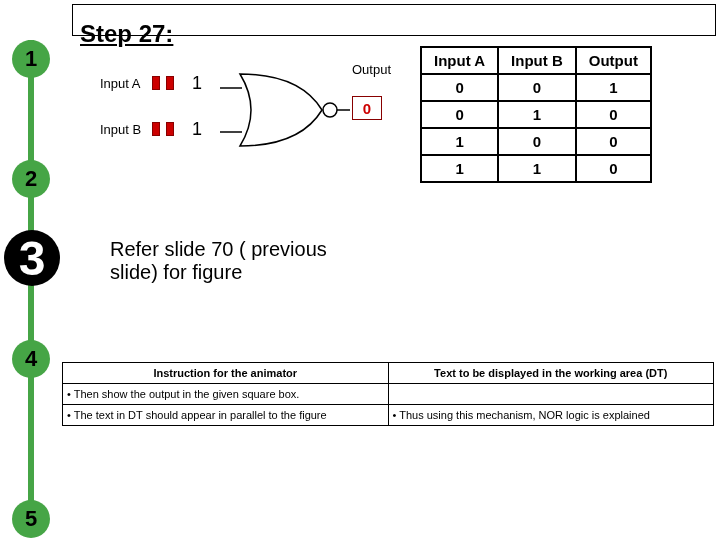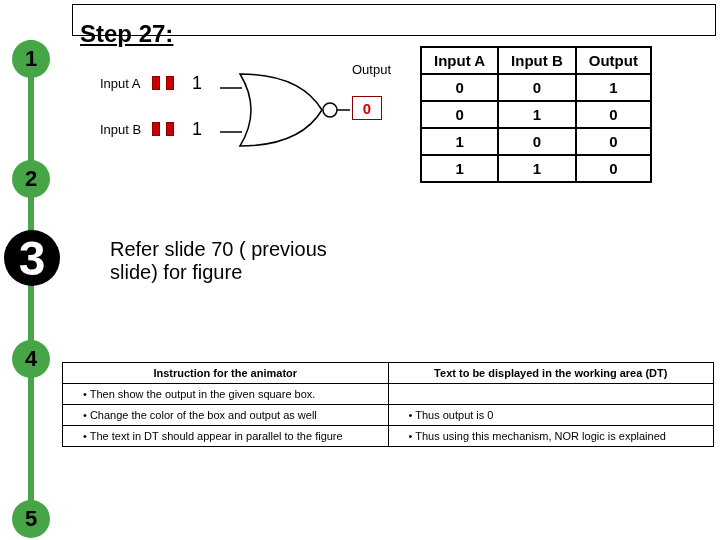--- a/index.html
+++ b/index.html
@@ -30,21 +30,21 @@
   .output-label { position: absolute; left: 132px; top: 2px; font-size: 13px; }
   .output-box { position: absolute; left: 132px; top: 36px; width: 30px; height: 24px; border: 1px solid #800; background: #fff; color: #c00; font-weight: bold; display: flex; align-items: center; justify-content: center; font-size: 15px; }
   
   .truth-table { position: absolute; left: 420px; top: 46px; border-collapse: collapse; font-size: 15px; }
   .truth-table th, .truth-table td { border: 2px solid #000; padding: 4px 12px; text-align: center; font-weight: bold; }
   .truth-table th { font-size: 15px; }
   
   .refer { position: absolute; left: 110px; top: 238px; font-size: 20px; width: 260px; }
   
   .bottom-table { position: absolute; left: 62px; top: 362px; width: 652px; border-collapse: collapse; font-size: 11px; }
-  .bottom-table th, .bottom-table td { border: 1px solid #000; padding: 4px 20px; vertical-align: top; }
+  .bottom-table th, .bottom-table td { border: 1px solid #000; padding: 4px 4px; vertical-align: top; }
   .bottom-table th { font-weight: bold; text-align: center; font-size: 11px; }
   .bottom-table td { text-align: left; }
   .col-left { width: 50%; }
   .col-right { width: 50%; }
 </style>
 </head>
 <body>
 
 <div class="title-border"></div>
 <div class="step-title">Step 27:</div>
@@ -127,21 +127,17 @@
     <th class="col-left">Instruction for the animator</th>
     <th class="col-right">Text to be displayed in the working area (DT)</th>
   </tr>
     </thead>
   <tbody id="bottom-body">
       <tr>
         <td class="col-left">• Then show the output in the given square box.</td>
         <td class="col-right"></td>
       </tr>
       <tr>
-        <td class="col-left">• Change the color of the box and output as well</td>
-        <td class="col-right">• Thus output is 0</td>
-      </tr>
-      <tr>
         <td class="col-left">• The text in DT should appear  in parallel to the figure</td>
         <td class="col-right">• Thus using this mechanism, NOR logic is explained</td>
       </tr>
     </tbody>
 </table>
 
 </body></html>

